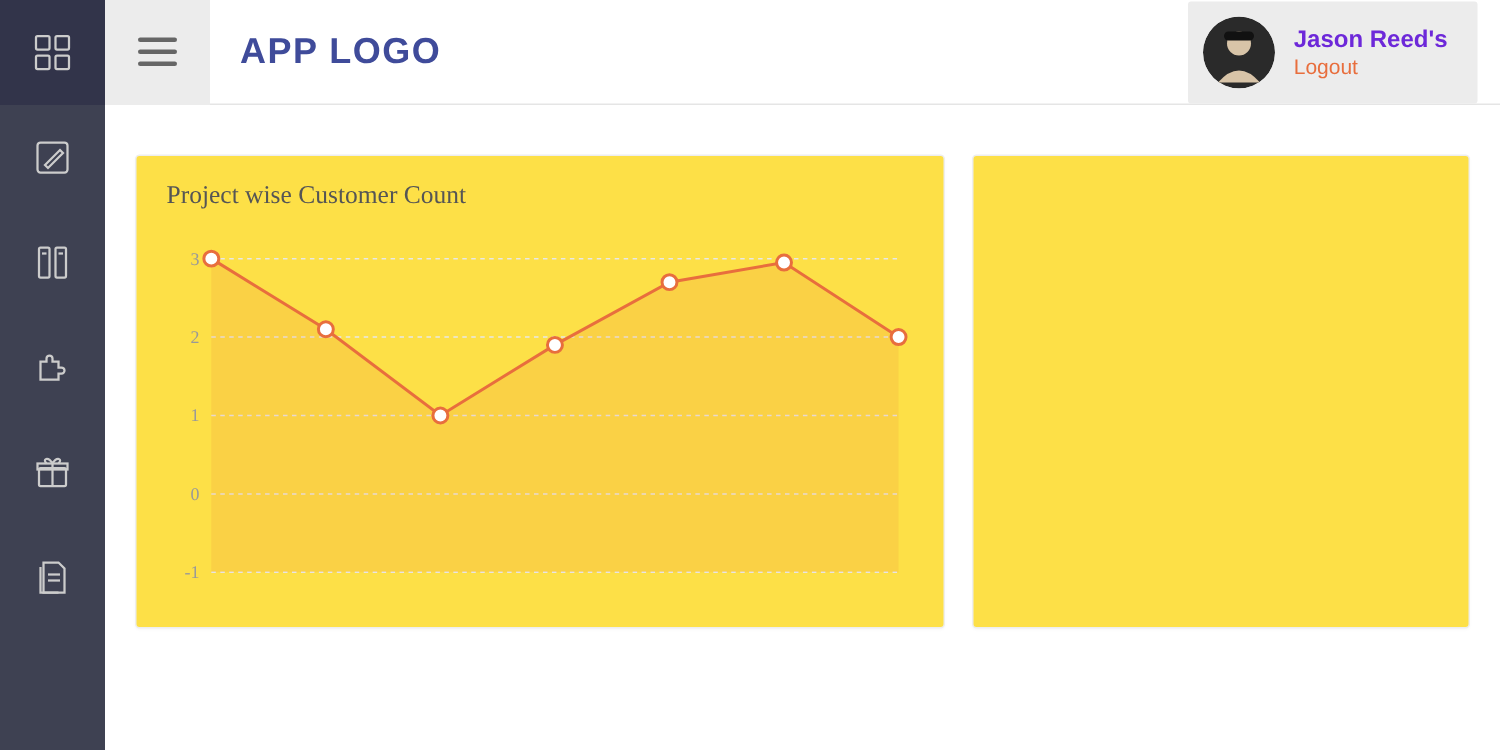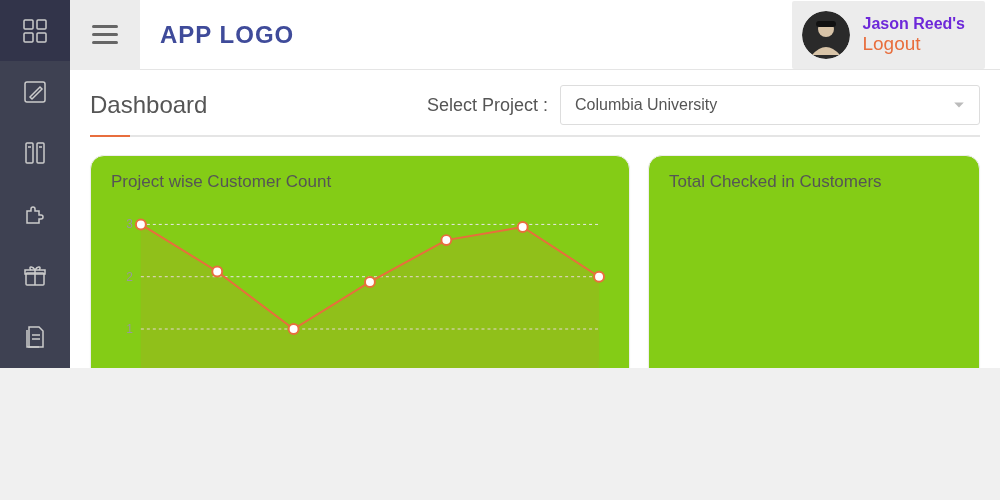--- a/index.html
+++ b/index.html
@@ -1,44 +1,44 @@
 <!DOCTYPE html>
 <html><head>
 <meta charset="utf-8">
 <style>
   * { box-sizing: border-box; margin: 0; padding: 0; }
   body { font-family: Arial, sans-serif; background: #f0f0f0; width: 1000px; height: 500px; overflow: hidden; }
-  .app { display: flex; height: 368px; background: #fff; justify-content: space-between; }
+  .app { display: flex; height: 500px; background: #fff; justify-content: space-between; }
   .sidebar { width: 70px; background: #3e4152; display: flex; flex-direction: column; align-items: center; padding-top: 0; }
   .sidebar-item { width: 100%; height: 70px; display: flex; align-items: center; justify-content: center; cursor: pointer; }
   .sidebar-item.active { background: #32344a; }
   .sidebar-item svg { width: 26px; height: 26px; stroke: #ccc; fill: none; stroke-width: 1.5; }
   .main { flex: 1; display: flex; flex-direction: column; }
   .topbar { height: 70px; display: flex; align-items: center; border-bottom: 1px solid #e5e5e5; padding: 0 15px 0 0; }
   .hamburger-wrap { width: 70px; height: 70px; display: flex; align-items: center; justify-content: center; background: #ececec; }
   .hamburger { cursor: pointer; }
   .hamburger div { width: 26px; height: 3px; background: #666; margin: 5px 0; border-radius: 2px; }
   .logo { font-size: 24px; font-weight: 700; color: #3f4b9a; letter-spacing: 1px; margin-left: 20px; }
   .spacer { flex: 1; }
   .visits { text-align: right; font-size: 14px; color: #333; margin-right: 15px; }
   .visits .count { color: #e86e3d; font-weight: 500; }
   .userbox { display: flex; align-items: center; background: #ececec; padding: 10px 20px 10px 10px; border-radius: 2px; }
   .avatar { width: 48px; height: 48px; border-radius: 50%; background: #ddd; margin-right: 12px; overflow: hidden; display:flex; align-items:center; justify-content:center;}
   .avatar svg { width: 48px; height: 48px;}
   .userinfo .name { font-size: 16px; font-weight: 600; color: #6d28d9; }
-  .userinfo .logout { font-size: 19px; color: #e86e3d; cursor: pointer; }
+  .userinfo .logout { font-size: 14px; color: #e86e3d; cursor: pointer; }
   .content { padding: 15px 20px; flex: 1; overflow: hidden; }
   .pagehead { display: flex; align-items: center; border-bottom: 2px solid #e5e5e5; padding-bottom: 10px; position: relative; }
   .pagehead::after { content:""; position:absolute; bottom:-2px; left:0; width:40px; height:2px; background:#e86e3d;}
   .pagetitle { font-size: 24px; color: #555; font-weight: 400; }
   .select-label { font-size: 18px; color: #555; margin-right: 12px; }
   .select-box { flex: 0 0 420px; border: 1px solid #ddd; border-radius: 3px; padding: 10px 14px; font-size: 16px; color: #555; background: #fff; display: flex; align-items: center; justify-content: space-between; cursor: pointer; }
   .select-box svg { width: 12px; height: 12px; fill: #bbb; }
   .cards { display: flex; gap: 18px; margin-top: 18px; }
-  .card { background: #84cc16; border: 1px solid #eee; border-radius: 14px; padding: 16px 20px; box-shadow: 0 1px 2px rgba(0,0,0,0.03); }
+  .card { background: #fde047; border: 1px solid #eee; border-radius: 3px; padding: 16px 20px; box-shadow: 0 1px 2px rgba(0,0,0,0.03); font-family: Liberation Serif, serif; }
   .card.chart-card { flex: 0 0 540px; }
   .card.donut-card { flex: 1; display:flex; flex-direction:column;}
   .card h3 { font-size: 17px; font-weight: 400; color: #555; margin-bottom: 12px; }
   .chart-wrap { position: relative; height: 250px; }
   .chart-wrap svg { width: 100%; height: 100%; }
   .axis-label { font-size: 12px; fill: #999; }
   .grid-line { stroke: #e8e8e8; stroke-dasharray: 3 3; stroke-width: 1; }
   .area-fill { fill: rgba(232,110,61,0.12); }
   .line-stroke { stroke: #e86e3d; stroke-width: 2; fill: none; }
   .point { fill: #fff; stroke: #e86e3d; stroke-width: 2; }
@@ -121,31 +121,20 @@
             </svg>
         </div>
         <div class="userinfo">
           <div class="name">Jason Reed's</div>
           <div class="logout">Logout</div>
         </div>
       </div>
     </div>
 
     <div class="content">
-      <div class="pagehead">
-        <div class="pagetitle">Dashboard</div>
-        <div class="spacer"></div>
-        <div class="select-label">Select Project :</div>
-        <div class="select-box">
-          <span>Columbia University</span>
-          <svg viewBox="0 0 10 10">
-              <path d="M1 3 L5 7 L9 3 Z"></path>
-            </svg>
-        </div>
-      </div>
 
       <div class="cards">
         <div class="card chart-card">
           <h3>Project wise Customer Count</h3>
           <div class="chart-wrap">
             <svg id="line-chart-svg" viewBox="0 0 500 230">
                 <line class="grid-line" x1="30" y1="220" x2="490" y2="220"></line>
                 <text class="axis-label" x="22" y="224" text-anchor="end">-1</text>
                 <line class="grid-line" x1="30" y1="167.5" x2="490" y2="167.5"></line>
                 <text class="axis-label" x="22" y="171.5" text-anchor="end">0</text>
@@ -165,18 +154,17 @@
                 <circle class="point" cx="413.33333333333337" cy="12.624999999999991" r="5"></circle>
                 <circle class="point" cx="490" cy="62.5" r="5"></circle>
                 <rect class="tooltip-box" x="358.33333333333337" y="-50.37500000000001" width="95" height="36" rx="3"></rect>
                 <text x="405.33333333333337" y="-36.37500000000001" text-anchor="middle" font-size="11" fill="#555">Test Demo</text>
                 <circle cx="371.33333333333337" cy="-22.375000000000007" r="3" fill="#e86e3d"></circle>
                 <text x="379.33333333333337" y="-18.375000000000007" font-size="11" fill="#e86e3d">Customer 3</text>
               </svg>
           </div>
         </div>
         <div class="card donut-card">
-          <h3>Total Checked in Customers</h3>
         </div>
       </div>
     </div>
   </div>
 </div>
 
 </body></html>

